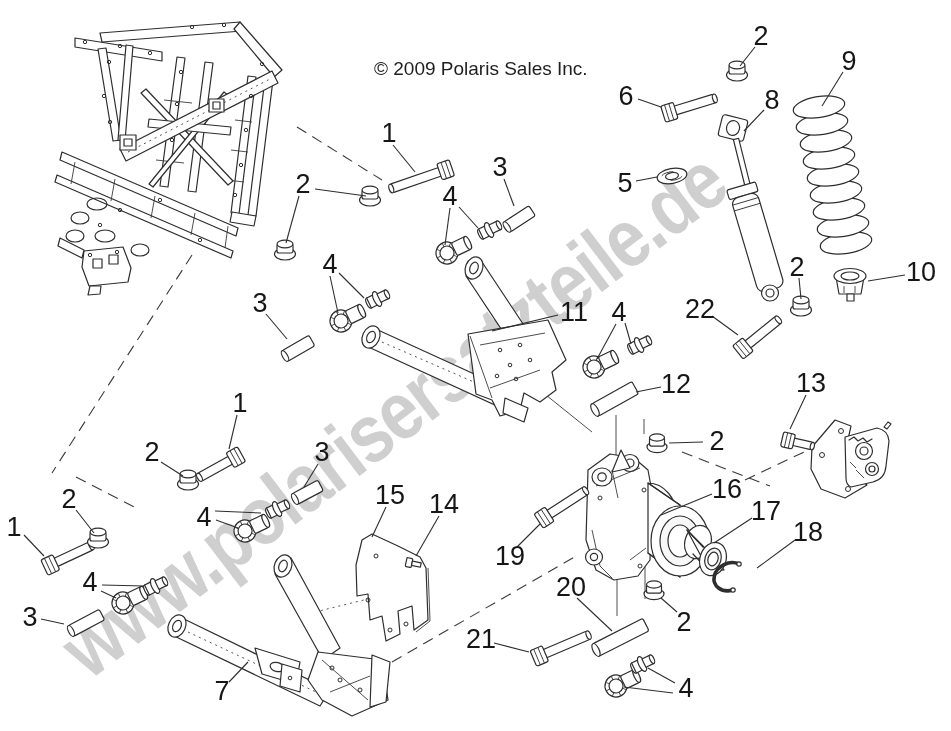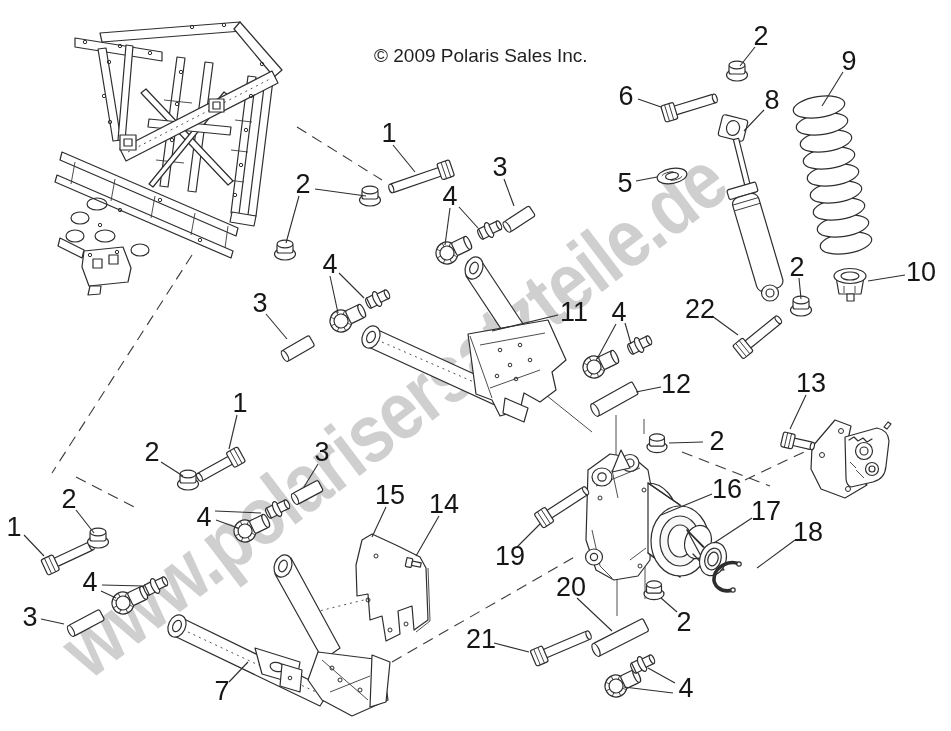--- a/index.html
+++ b/index.html
@@ -4,21 +4,21 @@
 <style>
   html,body{margin:0;padding:0;background:#ffffff;}
   .stage{position:relative;width:951px;height:731px;background:#fff;overflow:hidden;
          font-family:"Liberation Sans",sans-serif;}
   .watermark{position:absolute;left:72px;top:612px;z-index:1;white-space:nowrap;
 ,             pointer-events:none;}
   .watermark{transform-origin:0 50%;transform:rotate(-37.2deg) scaleX(0.85);
              font-weight:bold;font-size:82px;letter-spacing:-2px;color:#c7c7c7;opacity:.85;
              text-shadow:2px 2px 0 rgba(255,255,255,.9),-2px -2px 0 rgba(255,255,255,.9),
                          2px -2px 0 rgba(255,255,255,.55),-2px 2px 0 rgba(255,255,255,.55);}
-  .copyright{position:absolute;left:374px;top:45px;z-index:3;font-size:19px;color:#1f1f1f;}
+  .copyright{position:absolute;left:374px;top:58px;z-index:3;font-size:19px;color:#1f1f1f;}
   svg.art{position:absolute;left:0;top:0;z-index:2;}
   .ln{fill:none;stroke:#2e2e2e;stroke-width:1.2;stroke-linecap:round;stroke-linejoin:round;}
   .fw{fill:#ffffff;stroke:#2e2e2e;stroke-width:1.2;stroke-linejoin:round;}
   .fg{fill:#f7f7f7;stroke:#2e2e2e;stroke-width:1.2;stroke-linejoin:round;}
   .thin{fill:none;stroke:#3a3a3a;stroke-width:0.9;}
   .dash{fill:none;stroke:#3a3a3a;stroke-width:1.1;stroke-dasharray:11 7;}
   .dot{fill:none;stroke:#555;stroke-width:1;stroke-dasharray:2 4;}
   .leader{fill:none;stroke:#2e2e2e;stroke-width:1.1;}
   text.callout{font-family:"Liberation Sans",sans-serif;font-size:27px;fill:#161616;
                text-anchor:middle;}

